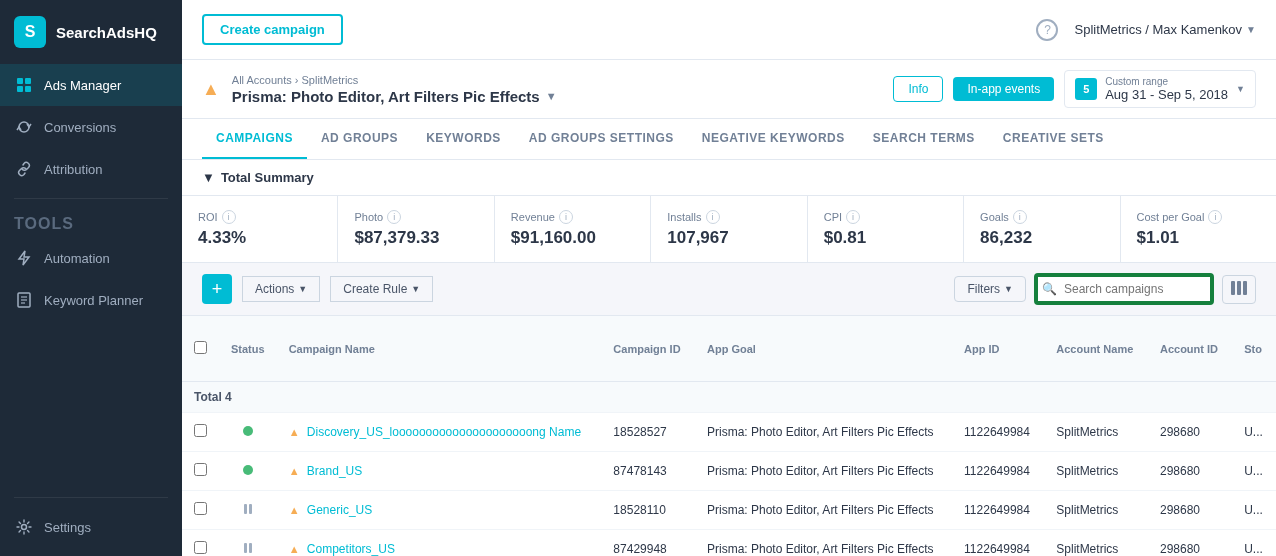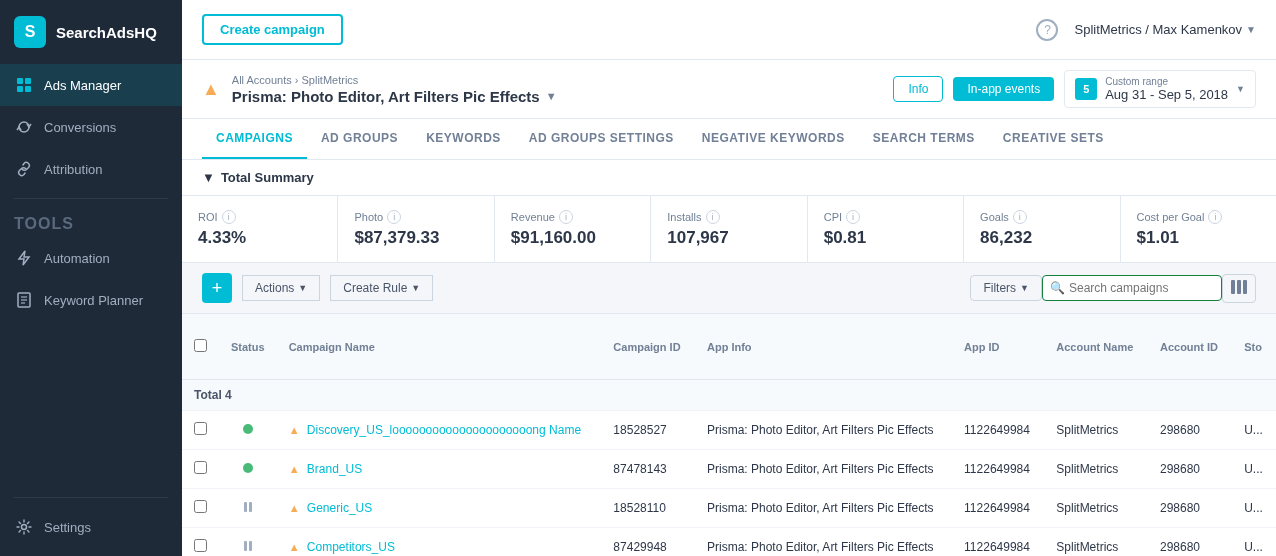--- a/index.html
+++ b/index.html
@@ -309,20 +309,21 @@
       padding: 5px 12px;
       border-radius: 0;
       font-size: 12px;
       cursor: pointer;
       display: flex; align-items: center; gap: 4px;
     }
     .toolbar-right {
       margin-left: auto;
       display: flex;
       align-items: center;
+      gap: 8px;
       padding-left: 28px;
     }
     .filters-btn {
       background: transparent;
       border: 1px solid #cbd5e0;
       color: #4a5568;
       padding: 5px 12px;
       border-radius: 4px;
       font-size: 12px;
       cursor: pointer;
@@ -332,21 +333,21 @@
       position: relative;
       display: flex; align-items: center;
     }
     .search-input-wrap .search-icon {
       position: absolute;
       left: 8px;
       color: #a0aec0;
       font-size: 12px;
     }
     .search-input {
-      border: 1px solid #15803d;
+      border: 4px solid #15803d;
       border-radius: 4px;
       padding: 5px 10px 5px 26px;
       font-size: 12px;
       color: #718096;
       background: #fff;
       width: 180px;
       outline: none;
     }
     .columns-btn {
       background: transparent;
@@ -648,21 +649,21 @@
 
     <table class="data-table">
       <thead>
         <tr>
           <th class="checkbox-col">
             <input type="checkbox" style="">
           </th>
           <th class="status-col">Status</th>
           <th>Campaign Name</th>
           <th>Campaign ID</th>
-          <th>App Info</th>
+          <th>App Goal</th>
           <th>App ID</th>
           <th>Account Name</th>
           <th>Account ID</th>
           <th>Sto</th>
         </tr>
       </thead>
       <tbody>
         <tr class="total-row">
           <td colspan="9">Total 4</td>
         </tr>

